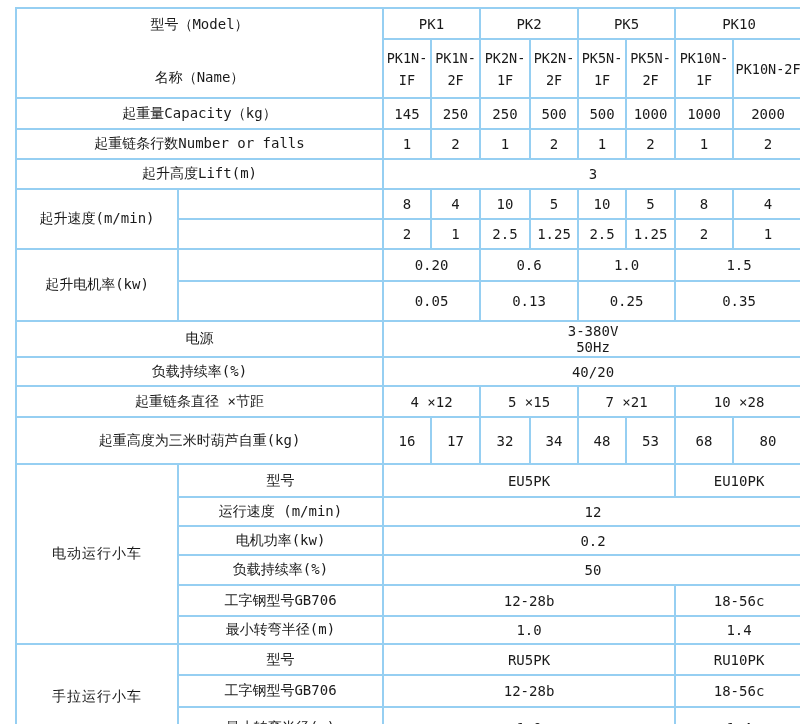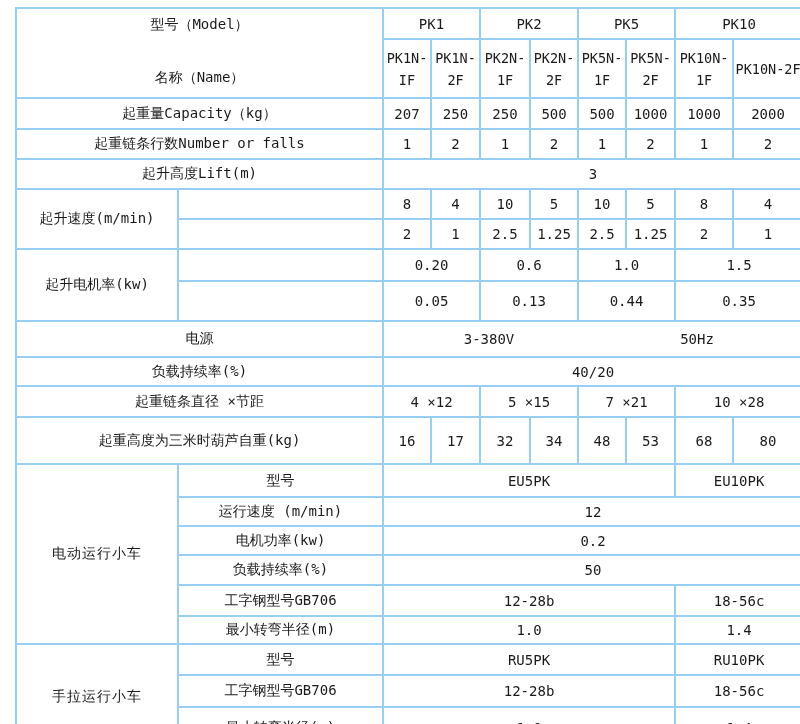--- a/index.html
+++ b/index.html
@@ -29,21 +29,21 @@
     font-size: 14px;
     padding: 0 1px;
     overflow: hidden;
   }
   .wrap { white-space: pre-line; line-height: 22px; font-size: 13.5px; }
   .hdr-left {
     display: flex; flex-direction: column;
     justify-content: space-between; align-items: center;
     height: 84px; padding: 5px 0 8px;
   }
-  .power-flex { display: flex; width: 100%; }
+  .power-flex { display: flex; width: 100%; flex-direction: column; }
   .power-flex span { flex: 1 1 50%; text-align: center; }
   .grouplabel { letter-spacing: 1px; }
 </style>
 </head>
 <body>
 
 <table class="spec">
   <colgroup>
     <col style="width:162px">
       <col style="width:205px">
@@ -83,21 +83,21 @@
 1F</td>
     <td class="wrap">PK5N-
 2F</td>
     <td class="wrap">PK10N-
 1F</td>
     <td class="wrap">PK10N-2F</td>
   </tr>
 
   <tr style="height:31px">
     <td colspan="2">起重量Capacity（kg）</td>
-    <td>207</td>
+    <td>145</td>
     <td>250</td>
     <td>250</td>
     <td>500</td>
     <td>500</td>
     <td>1000</td>
     <td>1000</td>
     <td>2000</td>
   </tr>
 
   <tr style="height:30px">
@@ -146,21 +146,21 @@
     <td></td>
     <td colspan="2">0.20</td>
     <td colspan="2">0.6</td>
     <td colspan="2">1.0</td>
     <td colspan="2">1.5</td>
   </tr>
   <tr style="height:40px">
     <td></td>
     <td colspan="2">0.05</td>
     <td colspan="2">0.13</td>
-    <td colspan="2">0.44</td>
+    <td colspan="2">0.25</td>
     <td colspan="2">0.35</td>
   </tr>
 
   <tr style="height:36px">
     <td colspan="2">电源</td>
     <td colspan="8">
       <div class="power-flex">
         <span>3-380V</span>
         <span>50Hz</span>
       </div>

